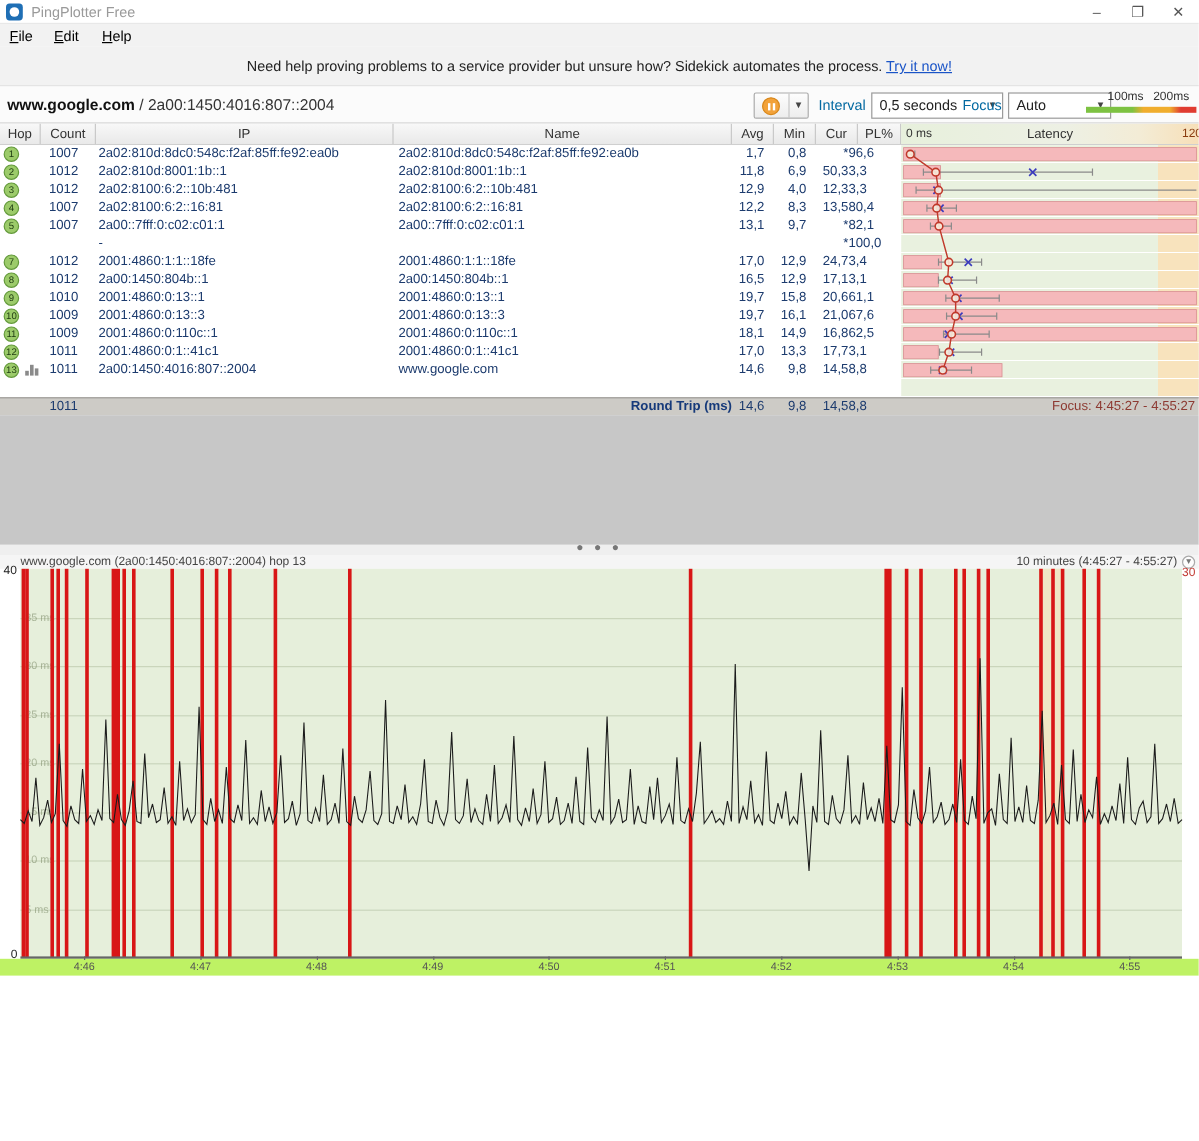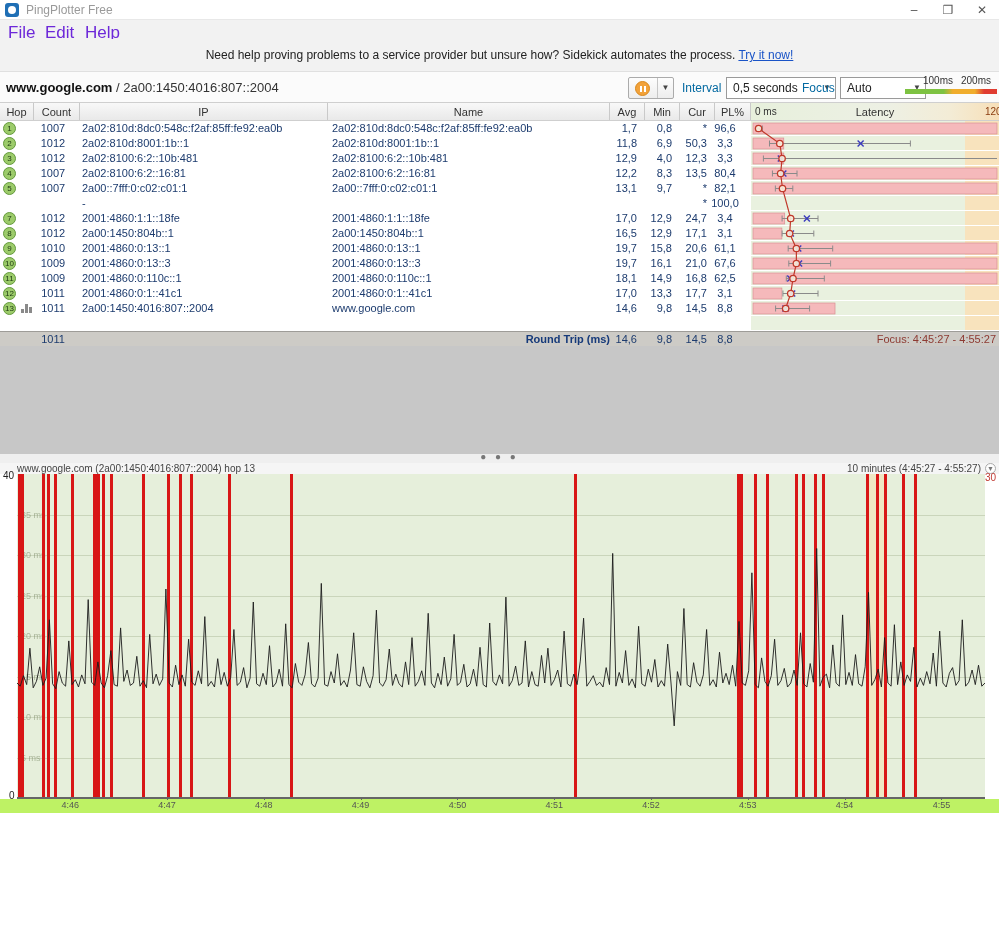--- a/index.html
+++ b/index.html
@@ -6,21 +6,21 @@
 html,body{width:999px;height:951px;background:#fff;font-family:"Liberation Sans",sans-serif;overflow:hidden;position:relative}
 
 #titlebar{position:absolute;left:0;top:0;width:999px;height:20px;background:#fff;border-bottom:1px solid #e8e8e8}
 #appicon{position:absolute;left:5px;top:3px;width:14px;height:14px;border-radius:3px;background:#1f6fb5}
 #appicon:after{content:"";position:absolute;left:3px;top:3px;width:8px;height:8px;border-radius:50%;background:#fff}
 #apptitle{position:absolute;left:26px;top:3px;font-size:12px;color:#9a9a9a}
 .winbtn{position:absolute;top:0;width:34px;height:20px;color:#555;font-size:12px;text-align:center;line-height:20px}
 #btn-min{right:68px}#btn-restore{right:34px}#btn-close{right:0}
 
 #menubar{position:absolute;left:0;top:20px;width:999px;height:19px;background:#f2f2f2}
-.menu-item{position:absolute;top:2px;font-size:17px;color:#6d28d9;padding:1px 5px}
+.menu-item{position:absolute;top:2px;font-size:12px;color:#000000;padding:1px 5px}
 #menu-file{left:3px}#menu-edit{left:40px}#menu-help{left:80px}
 
 #banner{position:absolute;left:0;top:39px;width:999px;height:33px;background:#f2f2f2;border-bottom:1px solid #e0e0e0;text-align:center;font-size:12px;color:#222;line-height:33px}
 #banner a{color:#1a54c7;text-decoration:underline;cursor:pointer}
 
 #targetbar{position:absolute;left:0;top:72px;width:999px;height:31px;background:#fbfbfb;border-bottom:1px solid #cfcfcf}
 #target-host{position:absolute;left:6px;top:8px;font-size:13px;font-weight:bold;color:#111}
 #target-rest{position:absolute;left:6px;top:8px;font-size:13px;color:#333;white-space:nowrap}
 #pause-group{position:absolute;left:628px;top:5px;width:46px;height:22px;border:1px solid #ababab;background:linear-gradient(#fdfdfd,#ededed);border-radius:2px}
 #pause-circle{position:absolute;left:6px;top:3px;width:15px;height:15px;border-radius:50%;background:#f2a23a;border:1px solid #d8881c}
@@ -53,21 +53,21 @@
 #lat-warn-bg{position:absolute;left:965px;top:0;width:34px;height:210px;
  background:repeating-linear-gradient(to bottom,#f8e3bd 0,#f8e3bd 14px,#ffffff 14px,#ffffff 15px)}
 .trow{position:absolute;left:0;width:999px;height:15px}
 .cc{position:absolute;top:0;height:15px;line-height:15px;font-size:11px;color:#1c3b6e;white-space:nowrap}
 .c-count{left:30px;width:46px;text-align:center}
 .c-ip{left:82px}
 .c-name{left:332px}
 .c-avg{left:598px;width:39px;text-align:right}
 .c-min{left:637px;width:35px;text-align:right}
 .c-cur{left:672px;width:35px;text-align:right}
-.c-pl{left:707px;width:36px;text-align:center}
+.c-pl{left:707px;width:36px;text-align:left}
 .badge{position:absolute;left:3px;top:1px;width:13px;height:13px;border-radius:50%;background:#9ccb6a;border:1px solid #649a3c;color:#1d3a10;font-size:8px;text-align:center;line-height:12px}
 .rowicon{position:absolute;left:21px;top:3px;width:13px;height:9px}
 .rowicon i{position:absolute;bottom:0;width:3px;background:#8a8a8a}
 .rowicon i.h1{left:0;height:4px}.rowicon i.h2{left:4px;height:9px}.rowicon i.h3{left:8px;height:6px}
 #lat-svg{position:absolute;left:751px;top:0;width:248px;height:210px}
 
 #grid-footer{position:absolute;left:0;top:331px;width:999px;height:15px;background:#cdcbc6;border-top:1px solid #9e9c98;overflow:hidden}
 #grid-footer .cc{color:#1c3b6e}
 #rt-label{position:absolute;left:440px;width:170px;top:0;height:15px;line-height:15px;text-align:right;font-size:11px;font-weight:bold;color:#163a7a}
 #footer-focus{position:absolute;right:3px;top:0;height:15px;line-height:15px;font-size:11px;color:#8d3a32}

